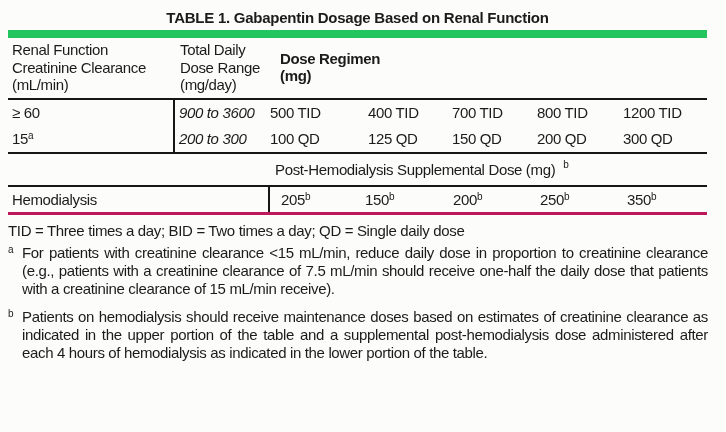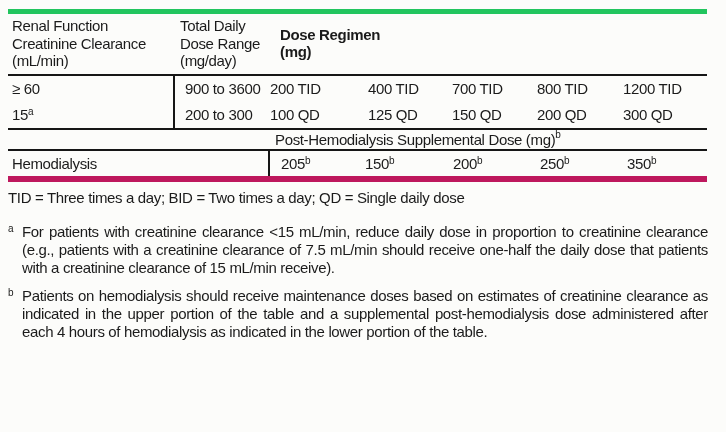--- a/index.html
+++ b/index.html
@@ -8,61 +8,62 @@
     background:#fcfcfa; color:#1b1b1b;
     font-family:"Liberation Sans", sans-serif;
     letter-spacing:-0.35px;
     padding:9px 0 0 8px; overflow:hidden;
   }
   .title {
     width:699px; text-align:center; font-weight:bold;
     font-size:15px; letter-spacing:-0.25px; margin-bottom:4px;
   }
   table { border-collapse:collapse; table-layout:fixed; width:699px; }
-  .tableA { border-top:5px solid #22c55e; border-bottom:2px solid #161616; }
+  .tableA { border-top:8px solid #22c55e; border-bottom:2px solid #161616; }
   .tableA th {
     font-weight:normal; font-size:15px; line-height:17.5px;
     text-align:left; vertical-align:top; padding:3px 0 4px 4px;
     border-bottom:2px solid #161616;
   }
   .tableA th.mid { vertical-align:middle; padding-left:14px;font-weight:bold; }
   .tableA th.c2 { padding-left:6px; }
   .hl { display:block; }
   .tableA td {
     font-size:15px; height:26px; vertical-align:middle; padding:0 0 0 4px;
     white-space:nowrap;
     margin-top:44px;
   }
-  .tableA td.c2 { padding-left:10px; }
+  .tableA td.c2 { padding-left:4px;font-style:italic; }
   .vline { border-right:2px solid #161616; }
   sup {
     font-size:10px; letter-spacing:-0.2px;
     vertical-align:baseline; position:relative; top:-5px;
   }
   .supp-heading {
-    width:699px; height:21px; box-sizing:border-box;
+    width:699px; height:33px; box-sizing:border-box;
     display:flex; align-items:center; padding-left:267px;
-    font-size:15px; border-bottom:2px solid #161616;
+    font-size:15px; border-bottom:2px solid #161616;gap:8px;
   }
-  .tableB { border-bottom:6px solid #be185d; }
+  .tableB { border-bottom:3px solid #be185d; }
   .tableB td {
     font-size:15px; height:25px; vertical-align:middle; padding:0 0 0 11px;
     white-space:nowrap;
   }
   .tableB td.hd-label { padding-left:4px; }
   .footnotes { width:700px; font-size:15px; line-height:18px; }
-  .fn-abbrev { margin-top:7px; margin-bottom:16px; }
+  .fn-abbrev { margin-top:7px; margin-bottom:4px; }
   .fn { position:relative; padding-left:14px; text-align:justify; margin-bottom:10px; }
   .fn .marker { position:absolute; left:0; top:-3px; font-size:10px; }
 </style>
 </head>
 <body>
 
 <div class="page">
 
+  <div class="title">TABLE 1. Gabapentin Dosage Based on Renal Function</div>
 
   <table class="tableA">
     <colgroup>
       <col style="width:166px">
         <col style="width:92px">
         <col style="width:98px">
       <col style="width:84px">
         <col style="width:85px">
         <col style="width:86px">
         <col style="width:88px">
@@ -82,21 +83,21 @@
         <th class="mid" colspan="5">
           <span class="hl">Dose Regimen</span>
           <span class="hl">(mg)</span>
         </th>
       </tr>
     </thead>
     <tbody>
       <tr>
         <td class="vline"><span>≥ 60</span><sup></sup></td>
         <td class="c2">900 to 3600</td>
-        <td>200 TID</td>
+        <td>500 TID</td>
         <td>400 TID</td>
         <td>700 TID</td>
         <td>800 TID</td>
         <td>1200 TID</td>
       </tr>
       <tr>
         <td class="vline"><span>15</span><sup>a</sup></td>
         <td class="c2">200 to 300</td>
         <td>100 QD</td>
         <td>125 QD</td>

